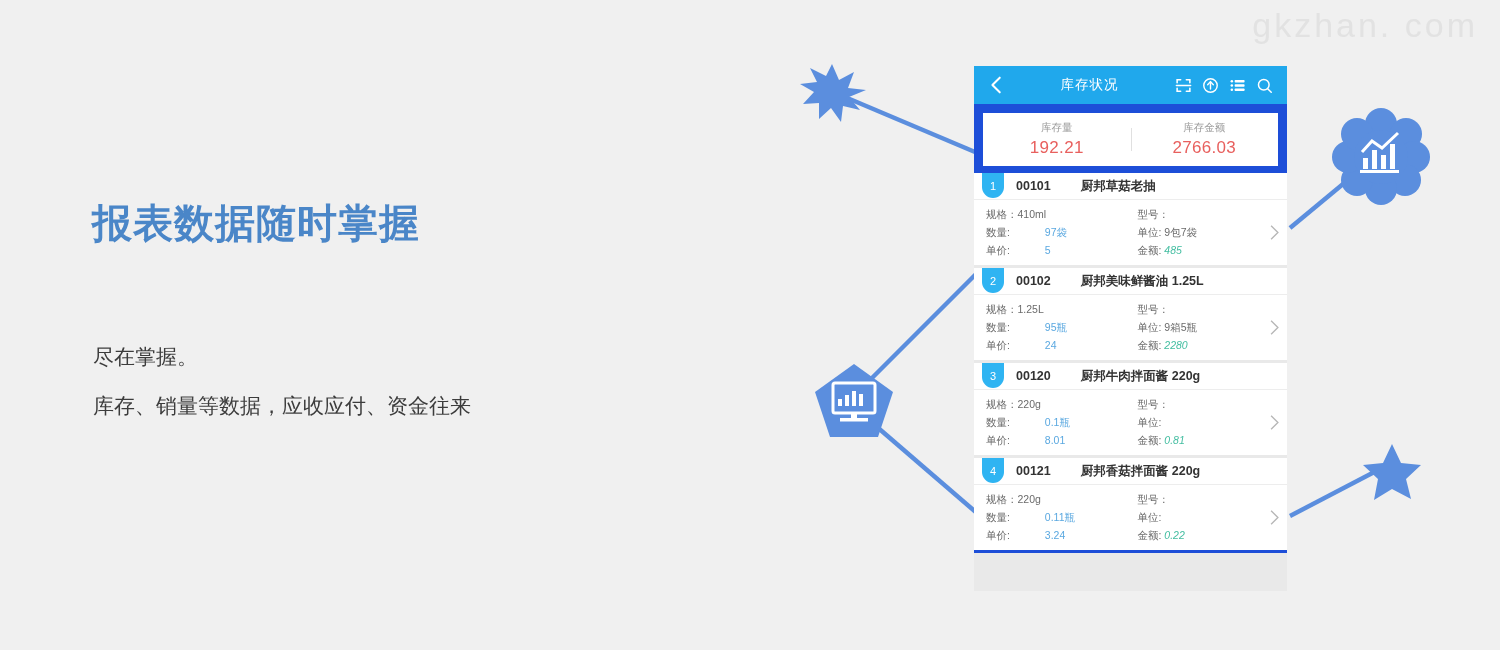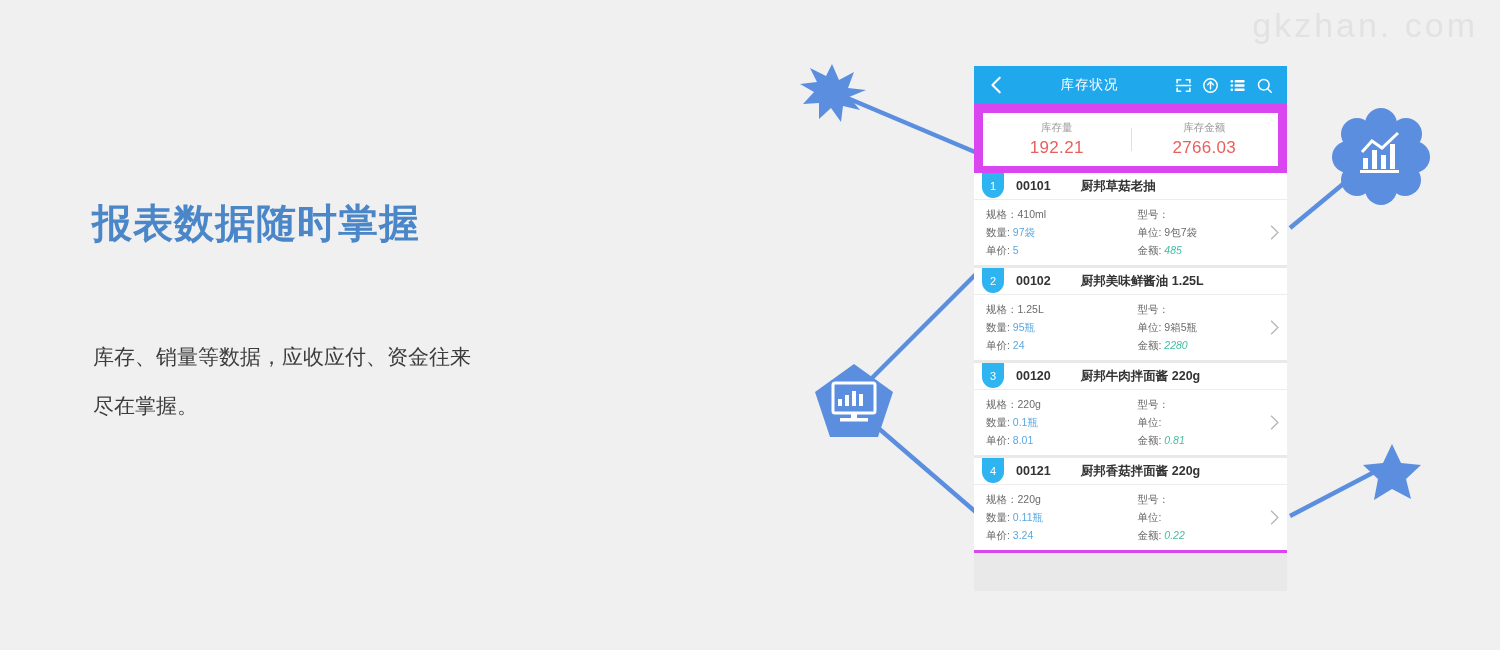--- a/index.html
+++ b/index.html
@@ -31,21 +31,21 @@
   }
   .body-copy p{ white-space:nowrap; }
 
   
   .deco-svg{ position:absolute; left:0; top:0; width:1500px; height:650px; pointer-events:none; }
 
   
   .phone{
     position:absolute; left:974px; top:66px;
     width:313px; height:525px;
-    background:#d946ef;
+    background:#1d4ed8;
     overflow:hidden;
   }
   .status-bar{
     height:38px; background:#20a8ec;
     display:flex; align-items:center; padding:0 12px;
     color:#fff;
   }
   .nav-back{ width:22px; display:flex; align-items:center; justify-content:center; }
   .nav-title{
     flex:1; text-align:center; font-size:13.5px; letter-spacing:1px;
@@ -82,37 +82,37 @@
   .row-code{ font-size:12.5px; color:#333; margin-left:12px; font-weight:bold; }
   .row-name{ font-size:12.5px; color:#333; margin-left:30px; font-weight:bold; }
 
   .row-body{ display:flex; align-items:center; padding:5px 0 6px 0; }
   .fields{ flex:1; display:flex; }
   .col{ width:50%; padding-left:12px; }
   .col:nth-child(2){ padding-left:20px; }
   .fld{ font-size:10.5px; line-height:18px; color:#6b6b6b; white-space:nowrap; }
   .fld .k{ color:#6b6b6b; }
   .fld .v{ color:#6b6b6b; }
-  .fld .v.blue{ color:#5aa8e0; }
+  .fld .v.blue{ color:#5aa8e0;margin-left:32px; }
   .fld .v.green{ color:#42bda0;font-style:italic; }
   .chev{ width:26px; display:flex; align-items:center; justify-content:center; color:#b7b7b7; }
   .chev svg{ width:11px; height:17px; display:block; }
   .tail{ height:52px; background:#e9e9e9; }
 </style>
 </head>
 <body>
 
 <div id="stage">
 
   <div class="watermark">gkzhan. com</div>
 
   <div class="headline">报表数据随时掌握</div>
   <div class="body-copy">
+    <p>尽在掌握。</p>
     <p>库存、销量等数据，应收应付、资金往来</p>
-    <p>尽在掌握。</p>
   </div>
 
   <svg class="deco-svg" viewBox="0 0 1500 650">
 
     <line x1="833" y1="92" x2="975" y2="152" stroke="#5b8ede" stroke-width="4.5"></line>
     <line x1="862" y1="388" x2="978" y2="272" stroke="#5b8ede" stroke-width="4.5"></line>
     <line x1="862" y1="414" x2="978" y2="514" stroke="#5b8ede" stroke-width="4.5"></line>
     <line x1="1290" y1="228" x2="1372" y2="160" stroke="#5b8ede" stroke-width="4.5"></line>
     <line x1="1290" y1="516" x2="1382" y2="468" stroke="#5b8ede" stroke-width="4.5"></line>
 

